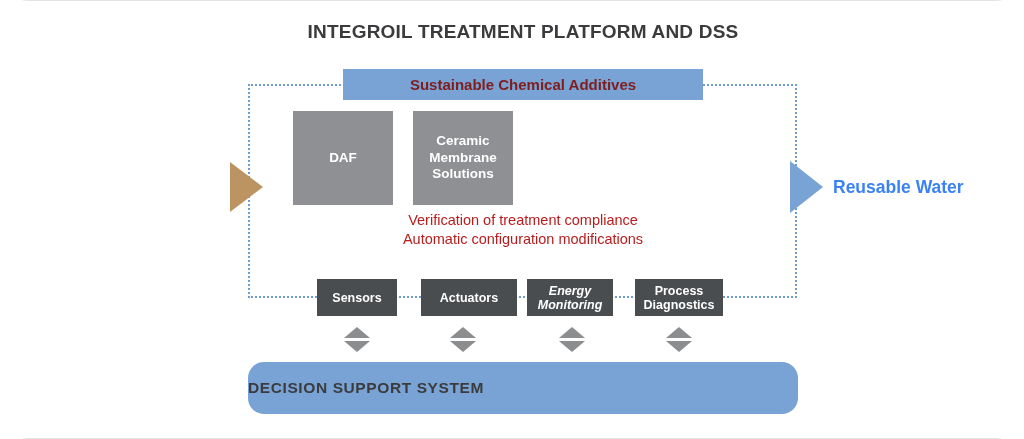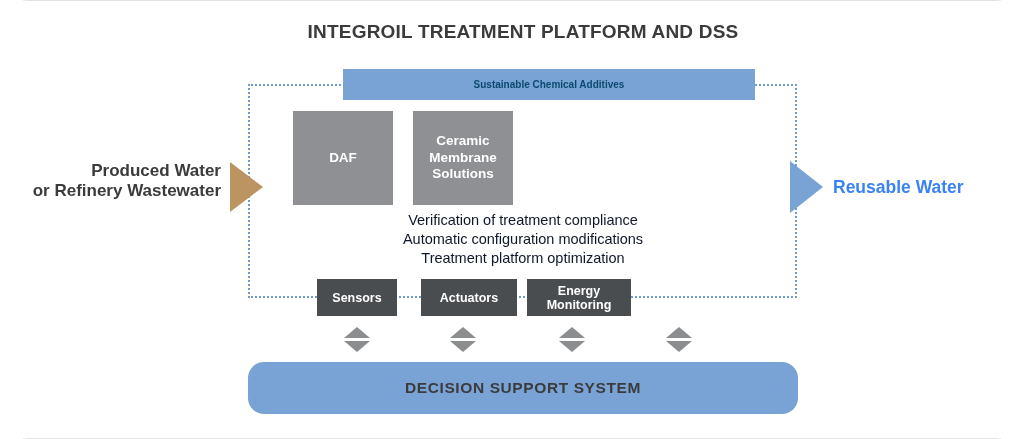--- a/index.html
+++ b/index.html
@@ -32,25 +32,25 @@
   .dotted-boundary {
     position: absolute;
     left: 248px; top: 84px;
     width: 549px; height: 214px;
     border: 2px dotted #6f9ccf;
   }
 
   .additives-banner {
     position: absolute;
     left: 343px; top: 69px;
-    width: 412px; height: 31px;
+    width: 360px; height: 31px;
     background: #79a3d4;
     display: flex; align-items: center; justify-content: center;
-    color: #0c4a6e;
-    font-size: 10px;
+    color: #7f1d1d;
+    font-size: 15px;
     font-weight: 700;
   }
 
   .unit-box {
     position: absolute;
     top: 111px; height: 94px; width: 100px;
     background: #8e9093;
     color: #ffffff;
     font-size: 13.5px;
     font-weight: 700;
@@ -61,40 +61,40 @@
   }
   .unit-daf { left: 293px; }
   .unit-cms { left: 413px; }
   .unit-aop { left: 533px; }
   .unit-ros { left: 653px; }
 
   .functions-text {
     position: absolute;
     left: 248px; top: 211px; width: 550px;
     text-align: center;
-    color: #0f172a;
+    color: #b91c1c;
     font-size: 14.5px;
     line-height: 19px;
   }
 
   .module-box {
     position: absolute;
     top: 279px; height: 37px;
     background: #4a4d50;
     color: #ffffff;
     font-size: 12.5px;
     font-weight: 700;
     line-height: 1.12;
     display: flex; align-items: center; justify-content: center;
     text-align: center;
     padding: 2px 16px;
   }
   .module-sensors     { left: 317px; width: 80px; }
   .module-actuators   { left: 421px; width: 96px; }
-  .module-energy      { left: 527px; width: 104px; }
+  .module-energy      { left: 527px; width: 86px; font-style: italic; }
   .module-diagnostics { left: 635px; width: 88px; }
 
   .updown-arrow { position: absolute; top: 327px; width: 26px; height: 25px; }
   .updown-arrow .tri { width: 0; height: 0; position: absolute; left: 0; }
   .updown-arrow .tri-up {
     top: 0;
     border-left: 13px solid transparent;
     border-right: 13px solid transparent;
     border-bottom: 11px solid #8b8d8f;
   }
@@ -108,21 +108,21 @@
   .arrow-2 { left: 450px; }
   .arrow-3 { left: 559px; }
   .arrow-4 { left: 666px; }
 
   .dss-box {
     position: absolute;
     left: 248px; top: 362px;
     width: 550px; height: 52px;
     background: #79a3d4;
     border-radius: 16px;
-    display: flex; align-items: center; justify-content: center;
+    display: flex; align-items: center; 
     color: #3b3b3d;
     font-size: 15.5px;
     font-weight: 700;
     letter-spacing: 0.6px;
   }
 
   .inflow-label {
     position: absolute;
     left: 0; top: 161px; width: 221px;
     text-align: right;
@@ -174,32 +174,34 @@
   <div class="unit-box unit-daf">
     <span>DAF</span>
   </div>
   <div class="unit-box unit-cms">
     <span>Ceramic Membrane Solutions</span>
   </div>
 
   <div class="functions-text">
     <div>Verification of treatment compliance</div>
     <div>Automatic configuration modifications</div>
-    <div>Treatment platform optimization</div>
   </div>
 
   <div class="module-box module-sensors">
     <span>Sensors</span>
   </div>
   <div class="module-box module-actuators">
     <span>Actuators</span>
   </div>
   <div class="module-box module-energy">
     <span>Energy Monitoring</span>
   </div>
+  <div class="module-box module-diagnostics">
+    <span>Process Diagnostics</span>
+  </div>
 
   <div class="updown-arrow arrow-1">
     <div class="tri tri-up"></div>
     <div class="tri tri-down"></div>
   </div>
   <div class="updown-arrow arrow-2">
     <div class="tri tri-up"></div>
     <div class="tri tri-down"></div>
   </div>
   <div class="updown-arrow arrow-3">
@@ -208,22 +210,18 @@
   </div>
   <div class="updown-arrow arrow-4">
     <div class="tri tri-up"></div>
     <div class="tri tri-down"></div>
   </div>
 
   <div class="dss-box">
     <span>DECISION SUPPORT SYSTEM</span>
   </div>
 
-  <div class="inflow-label">
-    <div>Produced Water</div>
-    <div>or Refinery Wastewater</div>
-  </div>
   <div class="flow-arrow inflow-arrow"></div>
 
   <div class="flow-arrow outflow-arrow"></div>
   <div class="outflow-label">Reusable Water</div>
 
 </div>
 
 </body></html>

